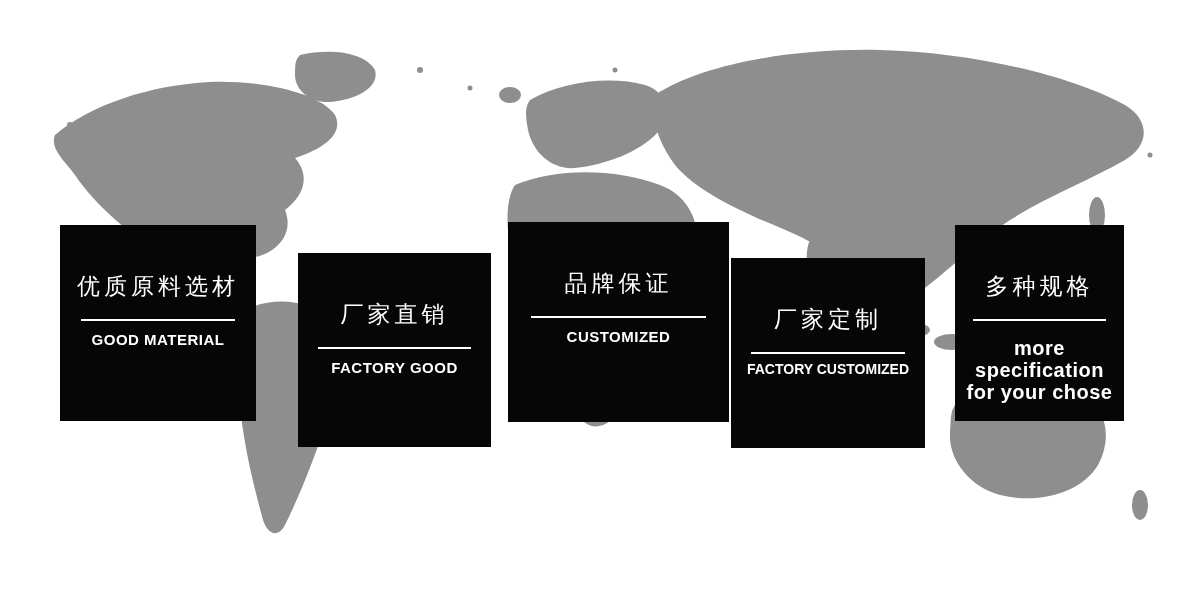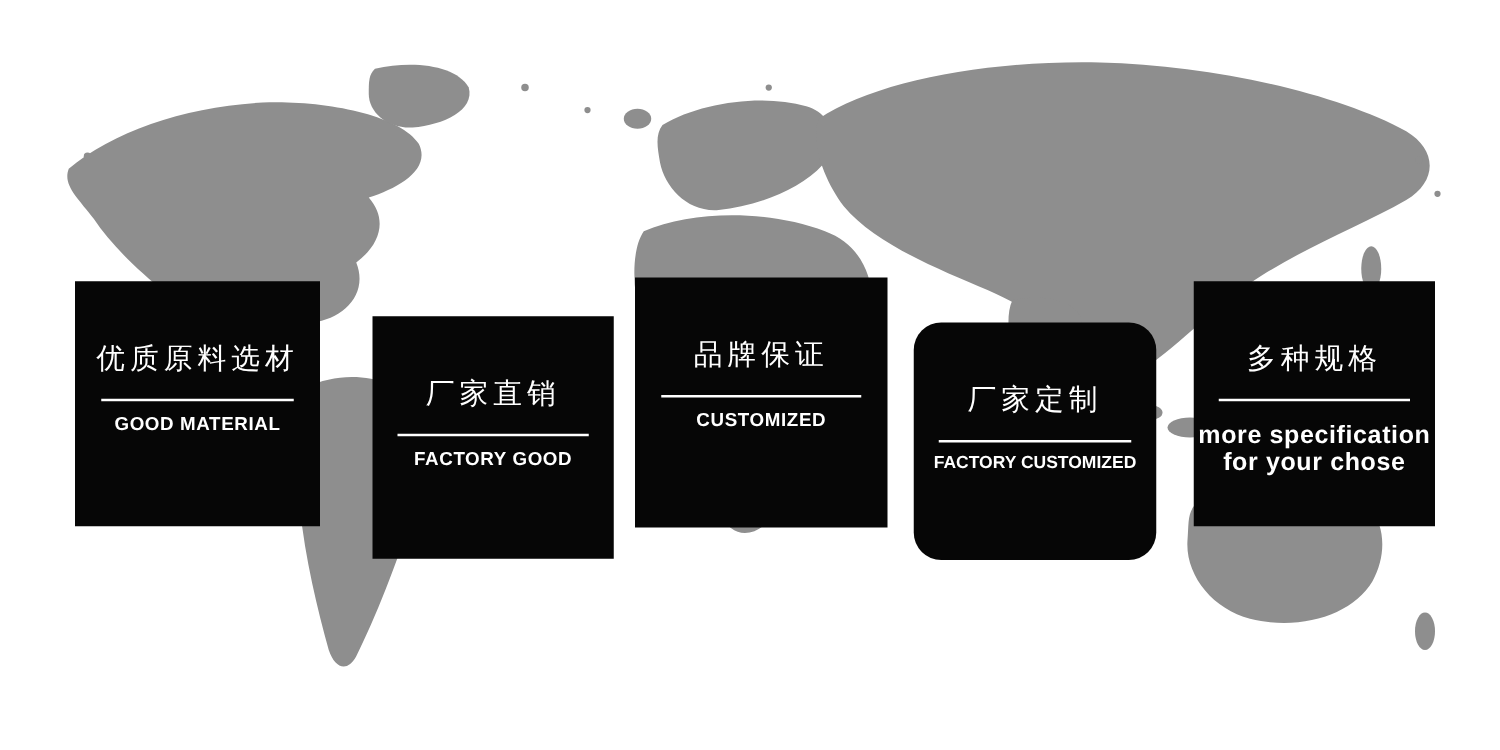--- a/index.html
+++ b/index.html
@@ -50,23 +50,23 @@
     margin-top: 8px;
     font-size: 15px;
     font-weight: bold;
     letter-spacing: 0.5px;
     line-height: 22px;
     white-space: pre-line;
   }
   
   .card-1 { left: 60px;  top: 225px; width: 196px; height: 196px; }
   .card-2 { left: 298px; top: 253px; width: 193px; height: 194px; }
-  .card-3 { left: 508px; top: 222px; width: 202px; height: 200px; }
-  .card-4 { left: 731px; top: 258px; width: 194px; height: 190px; border-radius: 22px; }
-  .card-5 { left: 955px; top: 225px; width: 193px; height: 196px; }
+  .card-3 { left: 508px; top: 222px; width: 221px; height: 200px; }
+  .card-4 { left: 731px; top: 258px; width: 194px; height: 190px; }
+  .card-5 { left: 955px; top: 225px; width: 169px; height: 196px; }
   .card-4 .en { font-size: 14px; letter-spacing: 0px; margin-top: 4px; }
   .card-5 .en { font-size: 20px; margin-top: 16px; }
 </style>
 </head>
 <body>
 
 <div class="stage">
 
   <svg class="map-svg" viewBox="0 0 1200 600" aria-hidden="true">
     <g fill="#8e8e8e">

